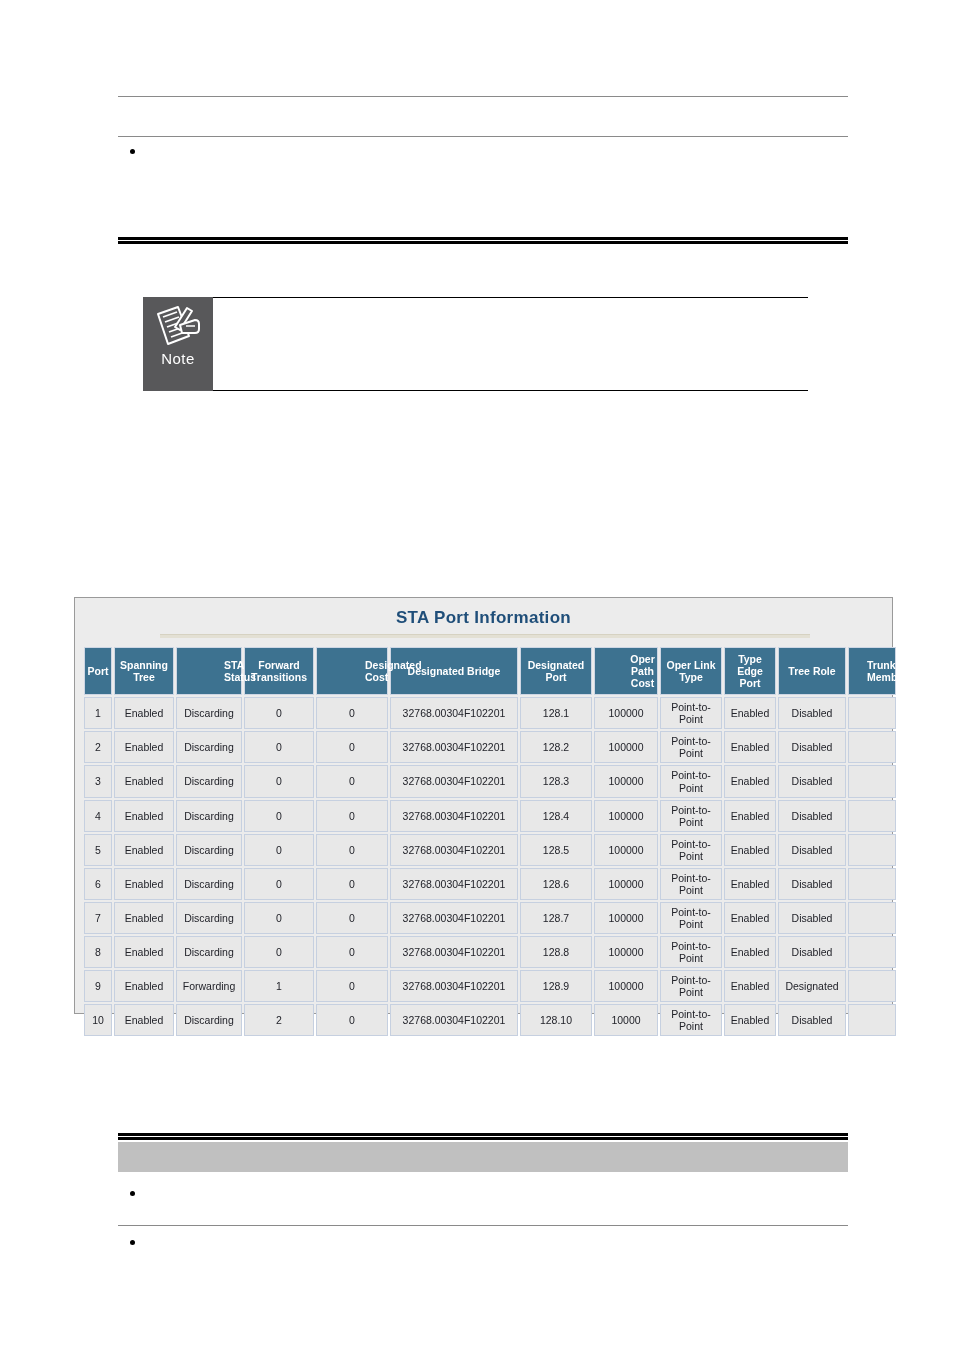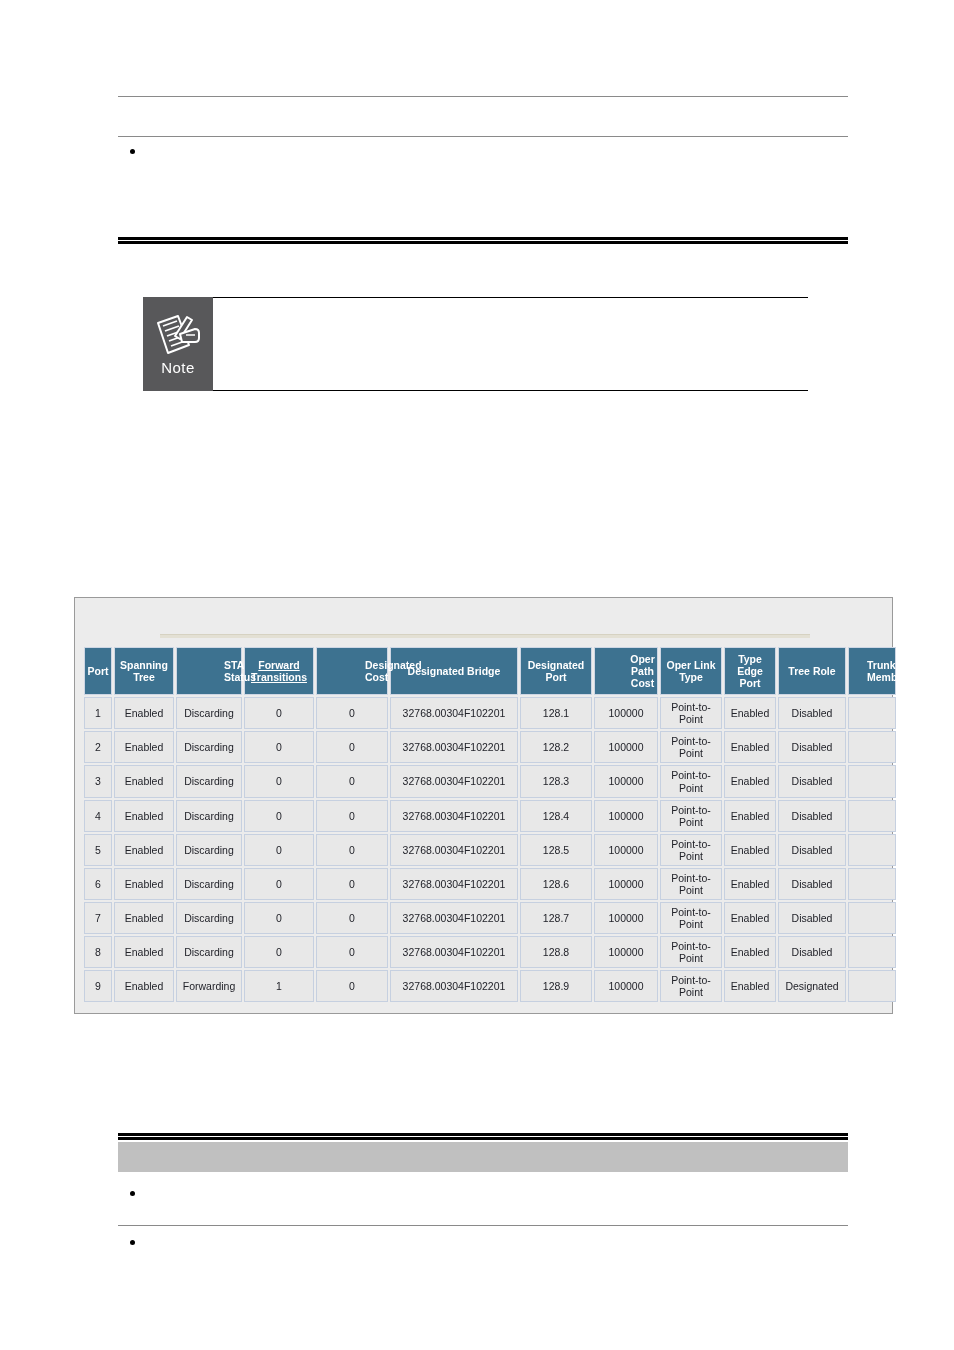--- a/index.html
+++ b/index.html
@@ -53,21 +53,21 @@
     position: absolute;
     left: 0;
     top: 0;
     width: 70px;
     height: 94px;
     background: #58585a;
     display: flex;
     flex-direction: column;
     align-items: center;
     justify-content: flex-start;
-    padding-top: 15px;
+    padding-top: 6px;
     box-sizing: border-box;
   }
   .note-icon {
     width: 46px;
     height: 44px;
     display: block;
   }
   .note-label {
     color: #ffffff;
     font-size: 15px;
@@ -196,29 +196,30 @@
 
       <path d="M25,22 L40,17 Q44,17 44,21 L44,26 Q44,30 40,30 L27,30 Z" fill="#58585a" stroke="#ffffff" stroke-width="2" stroke-linejoin="round"></path>
       <line x1="31" y1="23" x2="40" y2="23" stroke="#ffffff" stroke-width="1.5"></line>
     </svg>
     <span class="note-label">Note</span>
   </div>
   <div class="note-body"></div>
 </div>
 
 <div class="panel">
+  <div class="panel-title">STA Port Information</div>
   <div class="panel-divider"></div>
 
   <table class="sta">
     <thead>
       <tr>
         <th style="width:28px;">Port</th>
         <th style="width:60px;">Spanning Tree</th>
         <th style="width:66px;padding-left:47px;">STA Status</th>
-        <th style="width:70px;text-decoration:underline;">Forward Transitions</th>
+        <th style="width:70px;">Forward Transitions</th>
         <th style="width:72px;padding-left:48px;">Designated Cost</th>
         <th style="width:128px;">Designated Bridge</th>
         <th style="width:72px;">Designated Port</th>
         <th style="width:64px;padding-left:34px;">Oper Path Cost</th>
         <th style="width:62px;">Oper Link Type</th>
         <th style="width:52px;">Type Edge Port</th>
         <th style="width:68px;">Tree Role</th>
         <th style="width:48px;padding-left:18px;">Trunk Member</th>
       </tr>
     </thead>
@@ -342,20 +343,34 @@
           <td class="c-fwd">1</td>
           <td class="c-dcost">0</td>
           <td class="c-dbr">32768.00304F102201</td>
           <td class="c-dport">128.9</td>
           <td class="c-opath">100000</td>
           <td class="c-olink">Point-to-Point</td>
           <td class="c-oedge">Enabled</td>
           <td class="c-role">Designated</td>
           <td class="c-trunk"></td>
         </tr>
+        <tr>
+          <td class="c-port">10</td>
+          <td class="c-span">Enabled</td>
+          <td class="c-stat">Discarding</td>
+          <td class="c-fwd">2</td>
+          <td class="c-dcost">0</td>
+          <td class="c-dbr">32768.00304F102201</td>
+          <td class="c-dport">128.10</td>
+          <td class="c-opath">10000</td>
+          <td class="c-olink">Point-to-Point</td>
+          <td class="c-oedge">Enabled</td>
+          <td class="c-role">Disabled</td>
+          <td class="c-trunk"></td>
+        </tr>
       </tbody>
   </table>
 </div>
 
 <div class="rule-double" style="left:118px; top:1133px; width:730px;"></div>
 <div class="gray-bar" style="left:118px; top:1142px; width:730px; height:30px;"></div>
 <div class="bullet" style="left:130px; top:1191px;"></div>
 <div class="rule-thin" style="left:118px; top:1225px; width:730px;"></div>
 <div class="bullet" style="left:130px; top:1240px;"></div>
 

